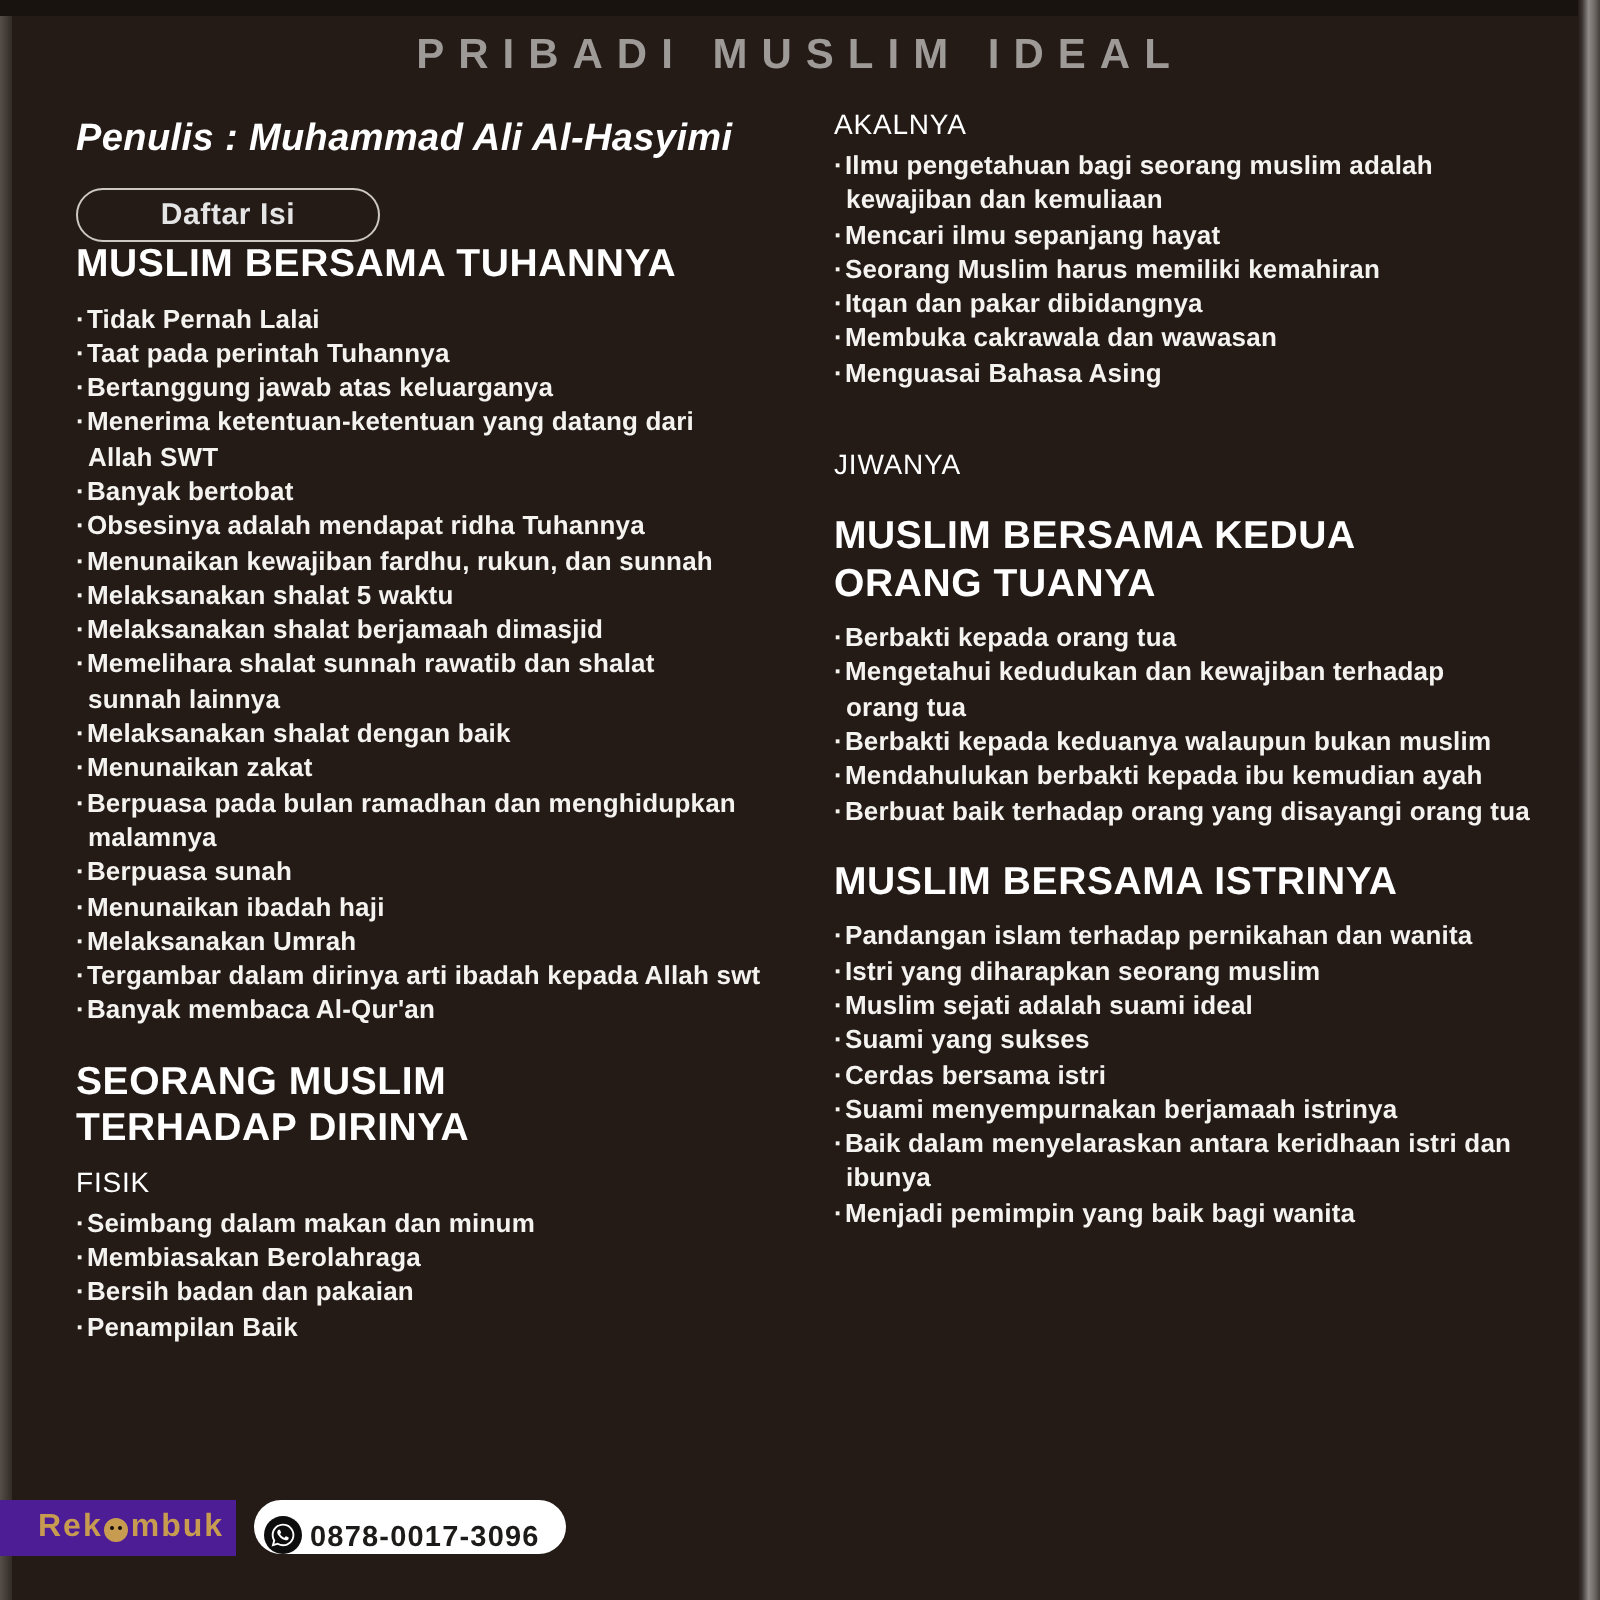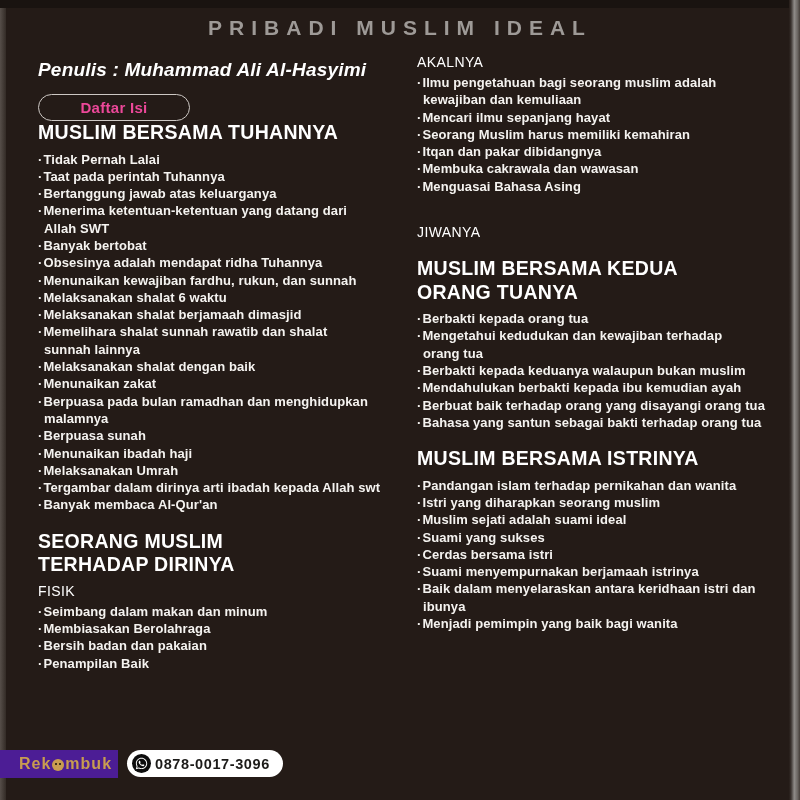--- a/index.html
+++ b/index.html
@@ -21,21 +21,21 @@
   .col{position:absolute;}
   .col-left{left:38px;top:58px;width:382px;}
   .col-right{left:417px;top:52px;width:376px;}
   .author{
     color:#ffffff;font-size:19px;font-weight:700;font-style:italic;
     letter-spacing:.2px;white-space:nowrap;line-height:24px;
   }
   .toc-pill{
     margin-top:12px;width:150px;height:25px;border:1.5px solid #cdc8c4;border-radius:14px;
     display:flex;align-items:center;justify-content:center;
-    color:#ec4899;font-size:15px;font-weight:700;letter-spacing:.3px;text-align:center;
+    color:#e5e5e5;font-size:15px;font-weight:700;letter-spacing:.3px;text-align:center;
   }
   .sec-big{margin-top:16px;}
   .sec-small{margin-top:29px;}
   .col-body > .section:first-child{margin-top:0;}
   .sec-title{
     color:#ffffff;font-size:19.5px;font-weight:800;letter-spacing:.3px;
     line-height:23.5px;margin-bottom:6px;white-space:nowrap;
   }
   .sub-title{
     color:#ffffff;font-size:14px;font-weight:400;letter-spacing:.4px;
@@ -56,21 +56,21 @@
   .logo-o{
     display:inline-block;width:12px;height:12px;border-radius:50%;
     background:#c89c50;position:relative;margin:0 1px;top:1px;
   }
   .logo-o::before{
     content:"";position:absolute;left:3px;top:4px;width:2px;height:2px;border-radius:50%;
     background:#140f0c;box-shadow:4px 0 0 #140f0c;
   }
   .wa-pill{
     position:absolute;left:127px;top:0;height:27px;background:#ffffff;border-radius:14px;
-    display:flex;align-items:center;gap:4px;padding:0 13px 0 5px;
+    display:flex;align-items:flex-end;gap:4px;padding:0 13px 0 5px;
   }
   .wa-icon{
     width:19px;height:19px;border-radius:50%;background:#0d0d0d;
     display:flex;align-items:center;justify-content:center;flex:0 0 auto;
   }
   .wa-icon svg{width:13px;height:13px;display:block;}
   .wa-num{color:#1c1b19;font-size:14.5px;font-weight:700;letter-spacing:.6px;white-space:nowrap;}
 </style>
 </head>
 <body>
@@ -91,21 +91,21 @@
         <div class="section sec-big">
           <div class="sec-title">MUSLIM BERSAMA TUHANNYA</div>
           <div class="items">
             <div class="item">Tidak Pernah Lalai</div>
             <div class="item">Taat pada perintah Tuhannya</div>
             <div class="item">Bertanggung jawab atas keluarganya</div>
             <div class="item">Menerima ketentuan-ketentuan yang datang dari<br>Allah SWT</div>
             <div class="item">Banyak bertobat</div>
             <div class="item">Obsesinya adalah mendapat ridha Tuhannya</div>
             <div class="item">Menunaikan kewajiban fardhu, rukun, dan sunnah</div>
-            <div class="item">Melaksanakan shalat 6 waktu</div>
+            <div class="item">Melaksanakan shalat 5 waktu</div>
             <div class="item">Melaksanakan shalat berjamaah dimasjid</div>
             <div class="item">Memelihara shalat sunnah rawatib dan shalat<br>sunnah lainnya</div>
             <div class="item">Melaksanakan shalat dengan baik</div>
             <div class="item">Menunaikan zakat</div>
             <div class="item">Berpuasa pada bulan ramadhan dan menghidupkan<br>malamnya</div>
             <div class="item">Berpuasa sunah</div>
             <div class="item">Menunaikan ibadah haji</div>
             <div class="item">Melaksanakan Umrah</div>
             <div class="item">Tergambar dalam dirinya arti ibadah kepada Allah swt</div>
             <div class="item">Banyak membaca Al-Qur'an</div>
@@ -141,21 +141,20 @@
           <div class="sub-title">JIWANYA</div>
         </div>
         <div class="section sec-big">
           <div class="sec-title">MUSLIM BERSAMA KEDUA<br>ORANG TUANYA</div>
           <div class="items">
             <div class="item">Berbakti kepada orang tua</div>
             <div class="item">Mengetahui kedudukan dan kewajiban terhadap<br>orang tua</div>
             <div class="item">Berbakti kepada keduanya walaupun bukan muslim</div>
             <div class="item">Mendahulukan berbakti kepada ibu kemudian ayah</div>
             <div class="item">Berbuat baik terhadap orang yang disayangi orang tua</div>
-            <div class="item">Bahasa yang santun sebagai bakti terhadap orang tua</div>
           </div>
         </div>
         <div class="section sec-big">
           <div class="sec-title">MUSLIM BERSAMA ISTRINYA</div>
           <div class="items">
             <div class="item">Pandangan islam terhadap pernikahan dan wanita</div>
             <div class="item">Istri yang diharapkan seorang muslim</div>
             <div class="item">Muslim sejati adalah suami ideal</div>
             <div class="item">Suami yang sukses</div>
             <div class="item">Cerdas bersama istri</div>

